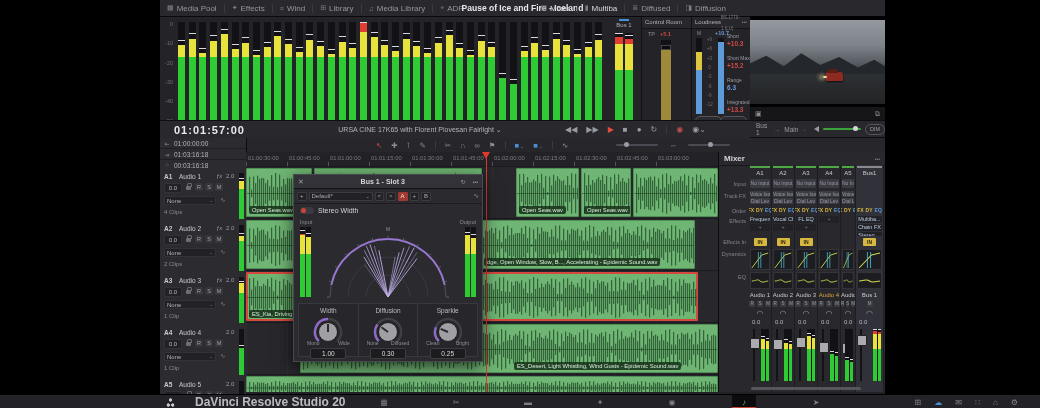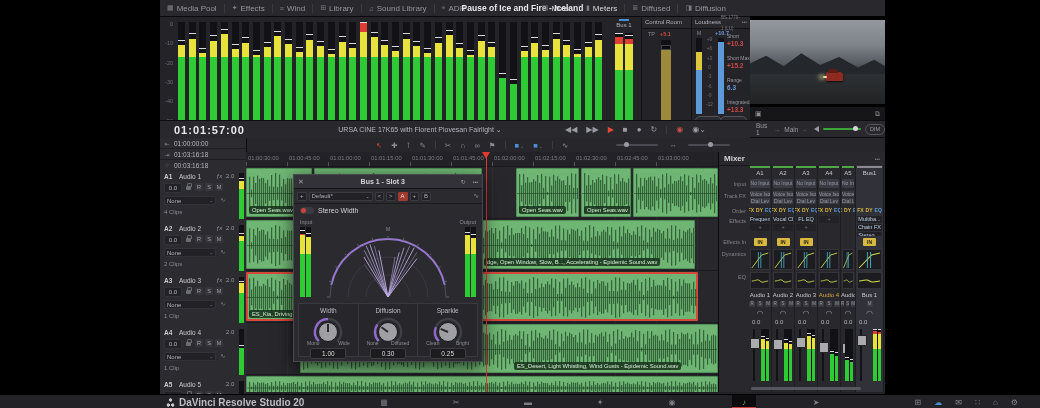--- a/index.html
+++ b/index.html
@@ -144,22 +144,22 @@
         border-radius:1px;text-align:center;line-height:8px;margin:2px auto 0 auto;}
   .thumb{background:#1d1d21;border:1px solid #33333a;margin:1px;}
   .mxname{font-size:6px;text-align:center;color:#c8c8cc;line-height:10px;white-space:nowrap;overflow:hidden;}
   .mrsm{width:6px;height:6px;background:#3a3a40;border-radius:1px;font-size:4.5px;color:#9a9aa2;text-align:center;line-height:6px;}
   .fader-groove{position:absolute;left:4px;top:2px;bottom:2px;width:2px;background:#131316;}
   .fader-handle{position:absolute;left:1px;width:8px;height:9px;background:#ababaf;border-radius:1px;border:1px solid #222;}
   .fmeter{position:absolute;right:2px;top:2px;bottom:2px;width:8px;background:#121216;}
 
   
   .bottombar{position:absolute;left:0;top:394px;width:1040px;height:14px;background:#222227;border-top:1px solid #000;}
-  .brand{position:absolute;left:166px;top:0;height:14px;display:flex;align-items:center;gap:4px;
-       font-size:10px;font-weight:bold;color:#bcbcc2;}
+  .brand{position:absolute;left:166px;top:0;height:14px;display:flex;align-items:center;gap:20px;
+       font-size:12px;font-weight:bold;color:#bcbcc2;}
   .brand-logo{width:9px;height:9px;background:
        radial-gradient(circle at 25% 78%, #c8c8cc 1.4px, transparent 1.9px),
        radial-gradient(circle at 75% 78%, #c8c8cc 1.4px, transparent 1.9px),
        radial-gradient(circle at 50% 22%, #c8c8cc 1.4px, transparent 1.9px);}
   .pages{position:absolute;left:372px;top:0;display:flex;gap:48px;height:14px;}
   .page{width:24px;height:14px;display:flex;align-items:center;justify-content:center;font-size:8px;color:#7e7e87;position:relative;}
   .page.active{background:#0c0c0e;color:#5fbf5f;}
   .page.active:after{content:"";position:absolute;left:0;right:0;bottom:0;height:2px;background:#c4443a;}
   .rightics{position:absolute;right:22px;top:0;height:14px;display:flex;gap:13px;align-items:center;font-size:8px;color:#84848c;}
 </style>
@@ -185,38 +185,38 @@
           <span>Wind</span>
         </div>
         <span class="tb-sep"></span>
         <div class="tb-btn">
           <span class="ic">⊞</span>
           <span>Library</span>
         </div>
         <span class="tb-sep"></span>
         <div class="tb-btn">
           <span class="ic">♫</span>
-          <span>Sound Library</span>
+          <span>Media Library</span>
         </div>
         <span class="tb-sep"></span>
         <div class="tb-btn">
           <span class="ic">⌖</span>
           <span>ADR</span>
         </div>
       </div>
     <div class="tb-title">Pause of Ice and Fire - Iceland</div>
     <div class="tb-group" style="right:152px;" id="tb-right">
         <div class="tb-btn active">
           <span class="ic">▤</span>
           <span>Mixer</span>
         </div>
         <span class="tb-sep"></span>
         <div class="tb-btn active">
           <span class="ic">▮</span>
-          <span>Meters</span>
+          <span>Multiba</span>
         </div>
         <span class="tb-sep"></span>
         <div class="tb-btn">
           <span class="ic">≣</span>
           <span>Diffused</span>
         </div>
         <span class="tb-sep"></span>
         <div class="tb-btn">
           <span class="ic">◨</span>
           <span>Diffusion</span>

